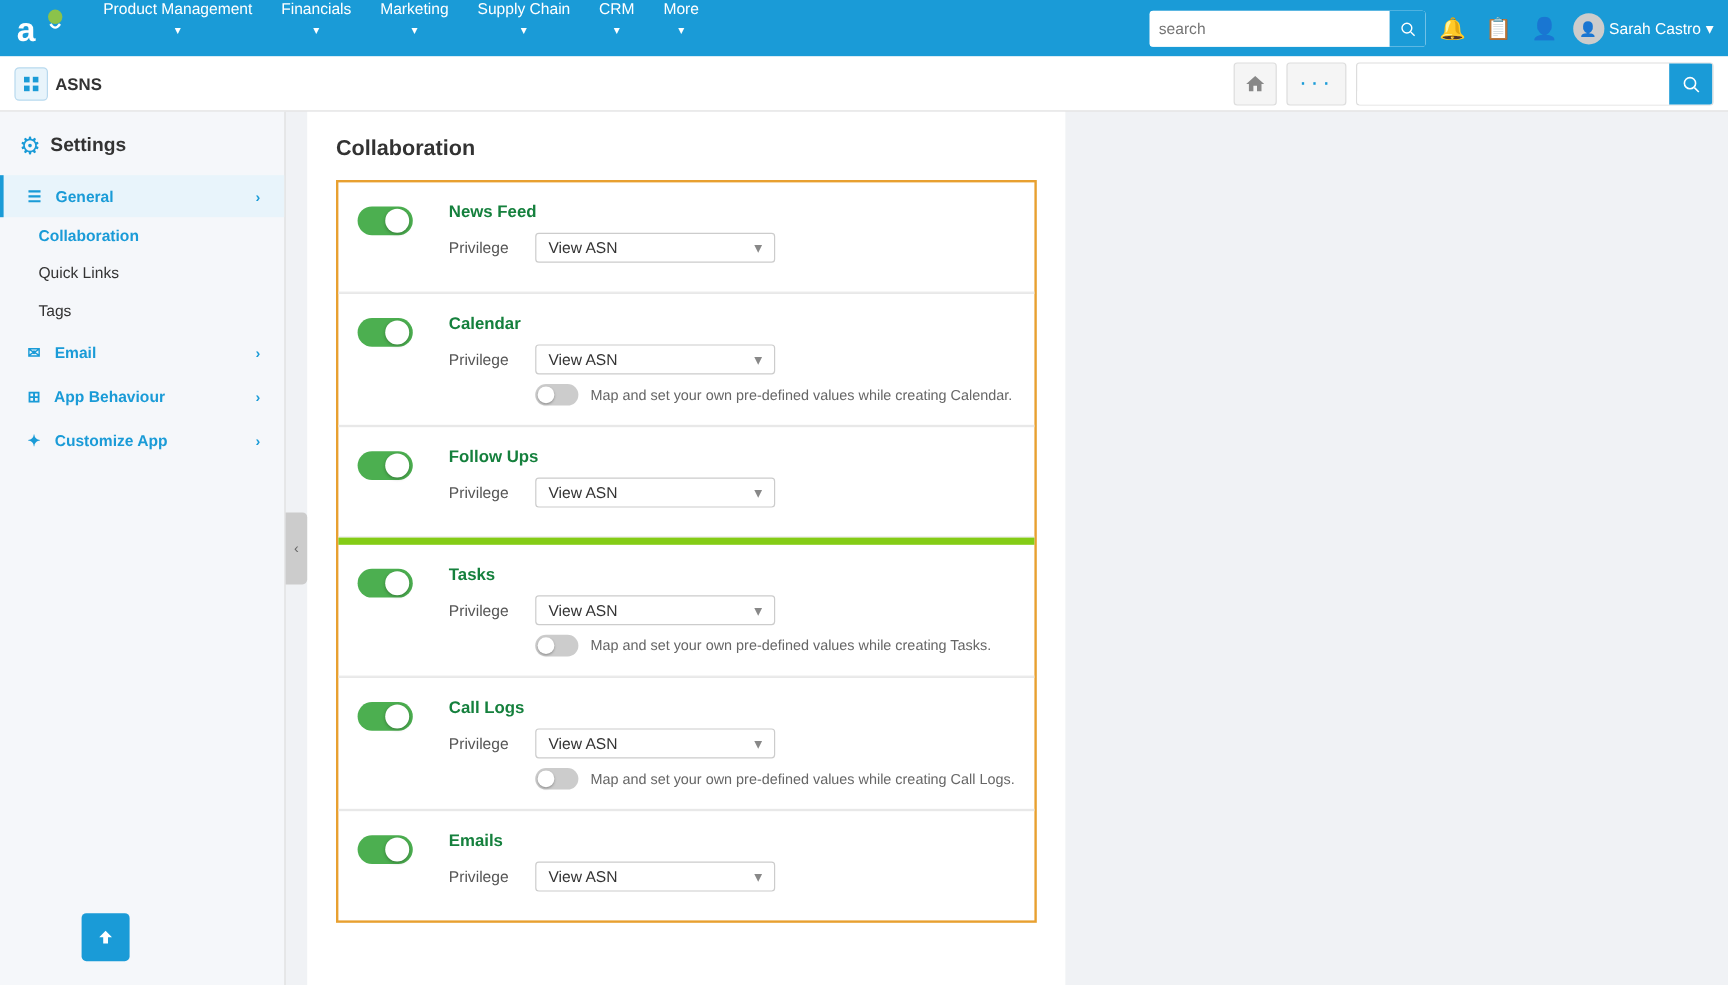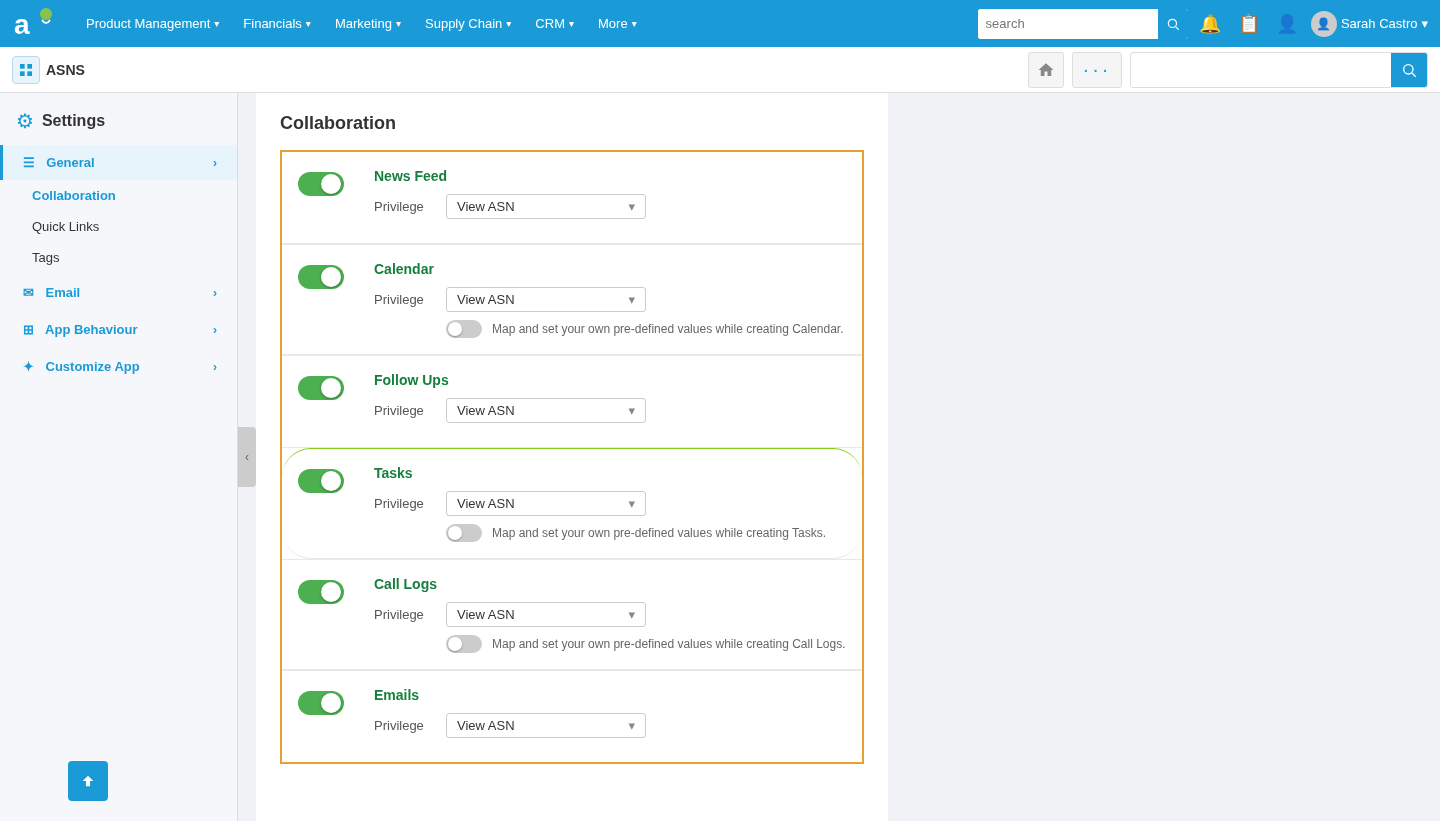--- a/index.html
+++ b/index.html
@@ -29,20 +29,21 @@
     .nav-item {
       color: #fff;
       font-size: 13px;
       padding: 0 10px;
       height: 47px;
       display: flex;
       align-items: center;
       gap: 4px;
       cursor: pointer;
       white-space: nowrap;
+      flex-direction: column;
     }
     .nav-item .caret { font-size: 10px; }
     .nav-right {
       margin-left: auto;
       display: flex;
       align-items: center;
       gap: 8px;
     }
     .search-box {
       display: flex;
@@ -50,21 +51,21 @@
       background: #fff;
       border-radius: 3px;
       overflow: hidden;
       height: 30px;
     }
     .search-box input {
       border: none;
       outline: none;
       padding: 0 8px;
       font-size: 13px;
-      width: 180px;
+      width: 200px;
       height: 30px;
     }
     .search-box button {
       background: #1a9bd7;
       border: none;
       color: #fff;
       height: 30px;
       width: 30px;
       cursor: pointer;
       display: flex;
@@ -638,21 +639,21 @@
             <div class="privilege-row">
               <span class="privilege-label">Privilege</span>
               <div class="select-dropdown">
                 <span>View ASN</span>
                 <span class="caret">▾</span>
               </div>
             </div>
           </div>
         </div>
 
-        <div class="feature-row" style="border-top:1px solid #84cc16;border-radius:29px;">
+        <div class="feature-row" style="border-top:6px solid #84cc16;">
           <div class="toggle-col">
             <div class="toggle on">
               <div class="toggle-knob"></div>
             </div>
           </div>
           <div class="feature-details">
             <div class="feature-name">Tasks</div>
             <div class="privilege-row">
               <span class="privilege-label">Privilege</span>
               <div class="select-dropdown">

